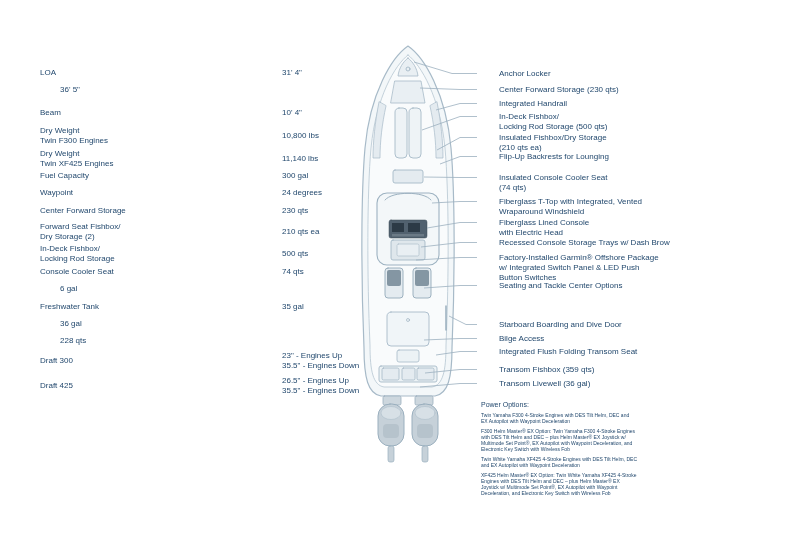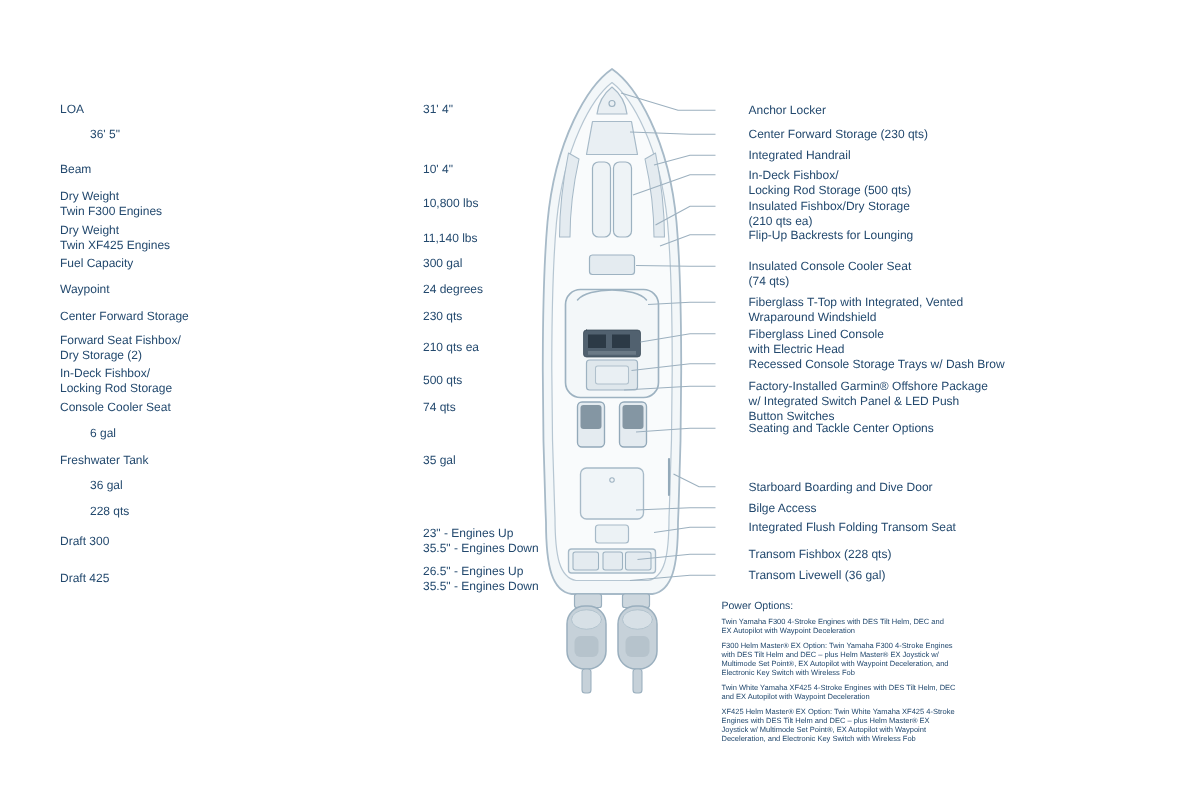--- a/index.html
+++ b/index.html
@@ -210,21 +210,21 @@
     <div class="callout" style="top:218px">Fiberglass Lined Console
 with Electric Head</div>
     <div class="callout" style="top:238px">Recessed Console Storage Trays w/ Dash Brow</div>
     <div class="callout" style="top:253px">Factory-Installed Garmin® Offshore Package
 w/ Integrated Switch Panel &amp; LED Push
 Button Switches</div>
     <div class="callout" style="top:281px">Seating and Tackle Center Options</div>
     <div class="callout" style="top:320px">Starboard Boarding and Dive Door</div>
     <div class="callout" style="top:334px">Bilge Access</div>
     <div class="callout" style="top:347px">Integrated Flush Folding Transom Seat</div>
-    <div class="callout" style="top:365px">Transom Fishbox (228 qts)</div>
+    <div class="callout" style="top:365px">Transom Fishbox (359 qts)</div>
     <div class="callout" style="top:379px">Transom Livewell (36 gal)</div>
   </div>
 
   <div class="power">
     <div class="power-title">Power Options:</div>
     <div class="power-item">Twin Yamaha F300 4-Stroke Engines with DES Tilt Helm, DEC and EX Autopilot with Waypoint Deceleration</div>
     <div class="power-item">F300 Helm Master® EX Option: Twin Yamaha F300 4-Stroke Engines with DES Tilt Helm and DEC – plus Helm Master® EX Joystick w/ Multimode Set Point®, EX Autopilot with Waypoint Deceleration, and Electronic Key Switch with Wireless Fob</div>
     <div class="power-item">Twin White Yamaha XF425 4-Stroke Engines with DES Tilt Helm, DEC and EX Autopilot with Waypoint Deceleration</div>
     <div class="power-item">XF425 Helm Master® EX Option: Twin White Yamaha XF425 4-Stroke Engines with DES Tilt Helm and DEC – plus Helm Master® EX Joystick w/ Multimode Set Point®, EX Autopilot with Waypoint Deceleration, and Electronic Key Switch with Wireless Fob</div>
   </div>

